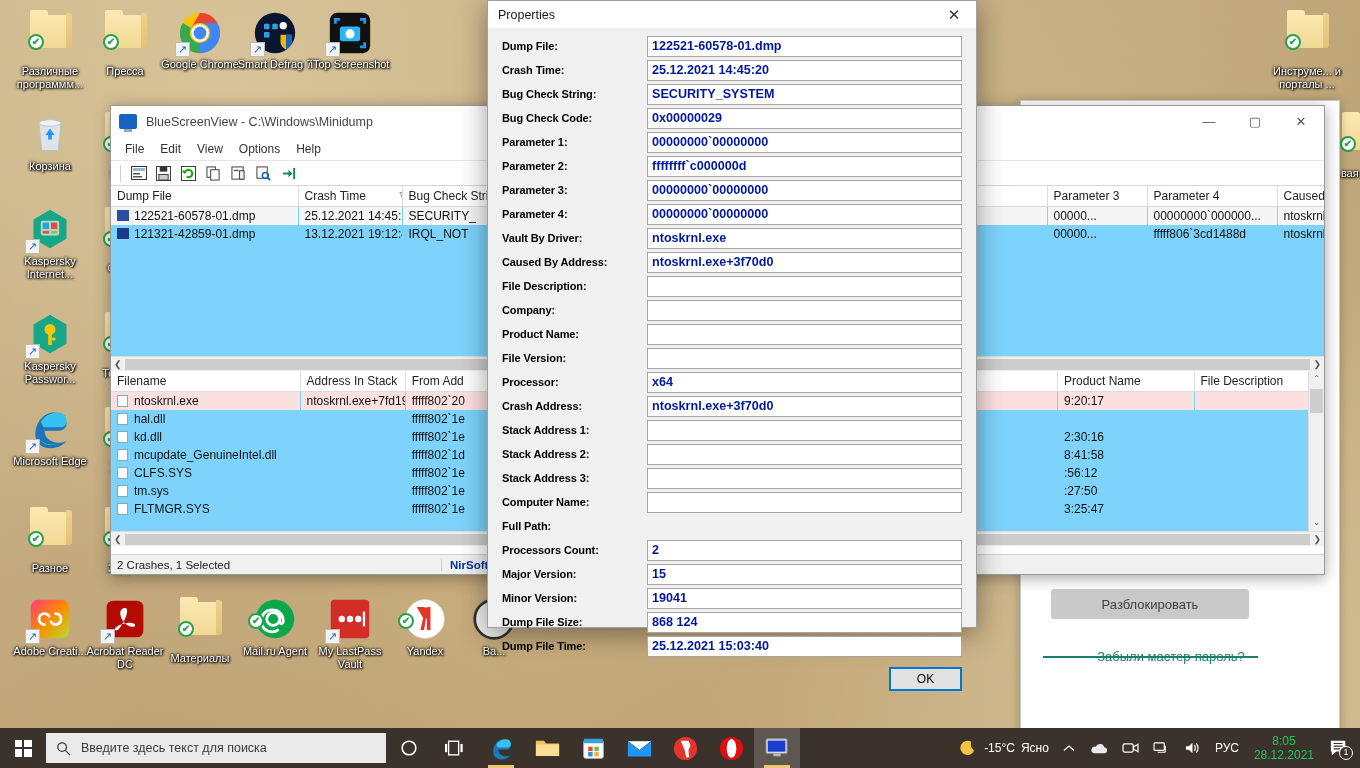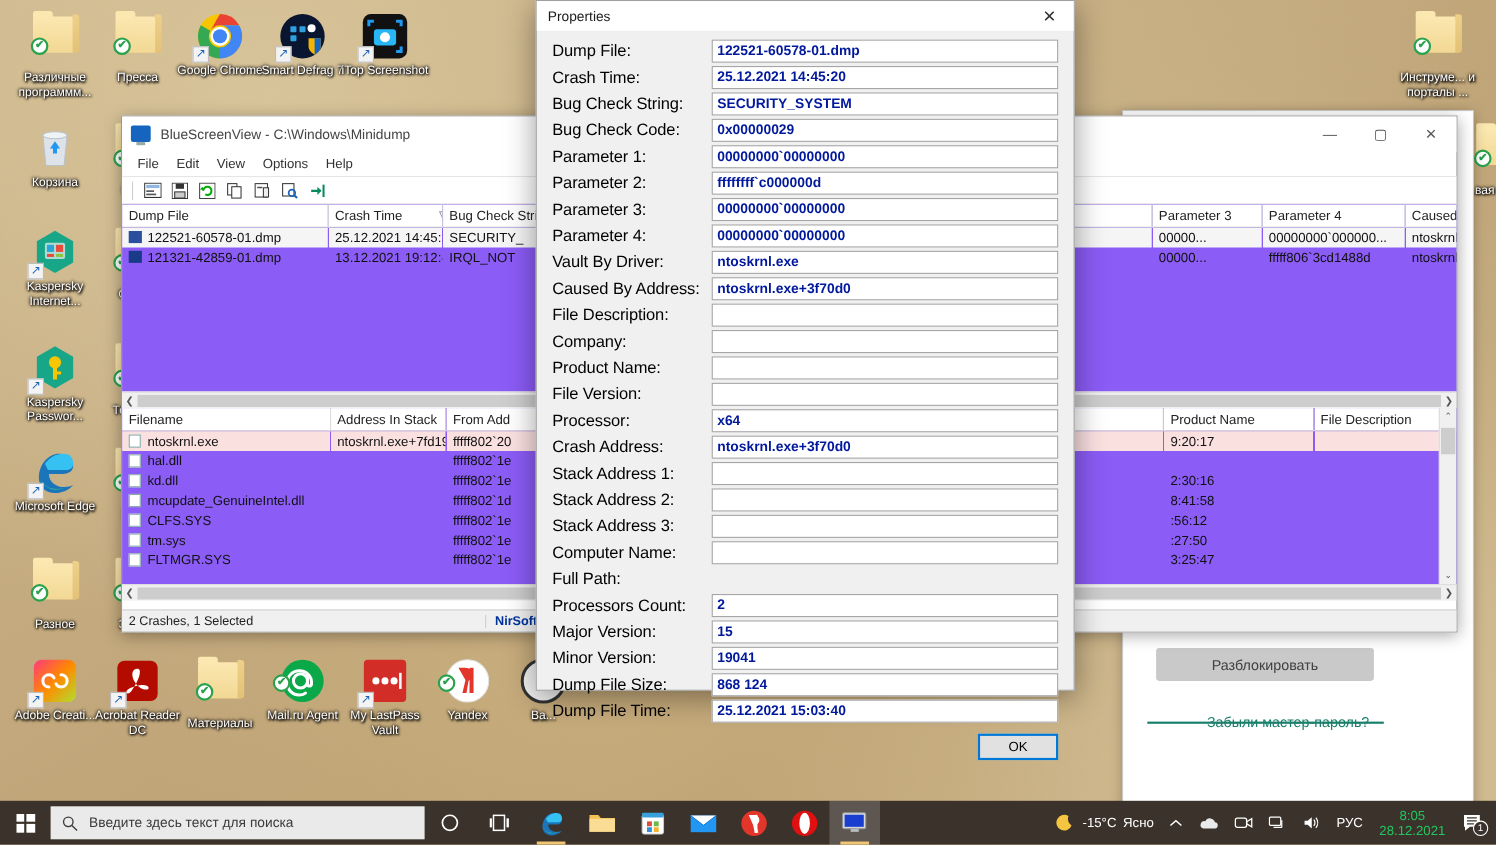--- a/index.html
+++ b/index.html
@@ -67,21 +67,21 @@
     font-size:13px; color:#555; }
   #bsv .menubar{ height:22px; display:flex; align-items:center; padding:0 6px; font-size:12px; color:#333; }
   #bsv .menubar span{ padding:2px 8px; }
   #bsv .toolbar{
     height:26px; border-top:1px solid #e6e6e6; border-bottom:1px solid #d6d6d6;
     display:flex; align-items:center; padding-left:6px; gap:4px; background:#fff;
   }
   .tbi{ width:21px;height:19px; display:flex;align-items:center;justify-content:center;
         font-size:12px; color:#333; }
   .sep{ width:1px;height:17px;background:#cfcfcf;margin:0 3px; }
-  .grid-wrap{ position:relative; background:#8b5cf6; }
+  .grid-wrap{ position:relative; background:#7dd3fc; }
   table.grid{ border-collapse:collapse; font-size:12px; width:100%; table-layout:fixed; }
   table.grid th{
     font-weight:normal; text-align:left; padding:3px 6px; background:#fff;
     border-right:1px solid #dcdcdc; border-bottom:1px solid #dcdcdc; color:#222;
     white-space:nowrap; overflow:hidden;
   }
   table.grid td{
     padding:2px 6px; border-right:1px solid transparent; white-space:nowrap; overflow:hidden;
     color:#111;
   }
@@ -129,21 +129,21 @@
   #props .ptitle{
     height:27px; background:#fff; display:flex; align-items:center; padding-left:10px;
     font-size:12.5px; color:#1a1a1a;
   }
   #props .pclose{
     margin-left:auto; width:44px; height:27px; display:flex; align-items:center;
     justify-content:center; font-size:15px; color:#333;
   }
   #props .pbody{ padding:6px 14px 0 14px; }
   .prow{ display:flex; align-items:center; height:24px; margin-bottom:0px; }
-  .plabel{ width:145px; font-size:15px; font-weight:normal; color:#000; letter-spacing:-.1px; }
+  .plabel{ width:145px; font-size:11px; font-weight:bold; color:#000; letter-spacing:-.1px; }
   .pinput{
     flex:1; height:21px; background:#fff; border:1px solid #a6a6a6;
     font-size:12.6px; font-weight:bold; color:#00189c; padding:0 4px;
     display:flex; align-items:center; overflow:hidden; white-space:nowrap;
   }
   #props .okrow{ display:flex; justify-content:flex-end; padding:9px 14px 0 14px; }
   #props .okbtn{
     width:73px; height:24px; background:#e1e1e1; border:2px solid #0078d7;
     font-size:12px; color:#000; font-family:inherit;
   }

